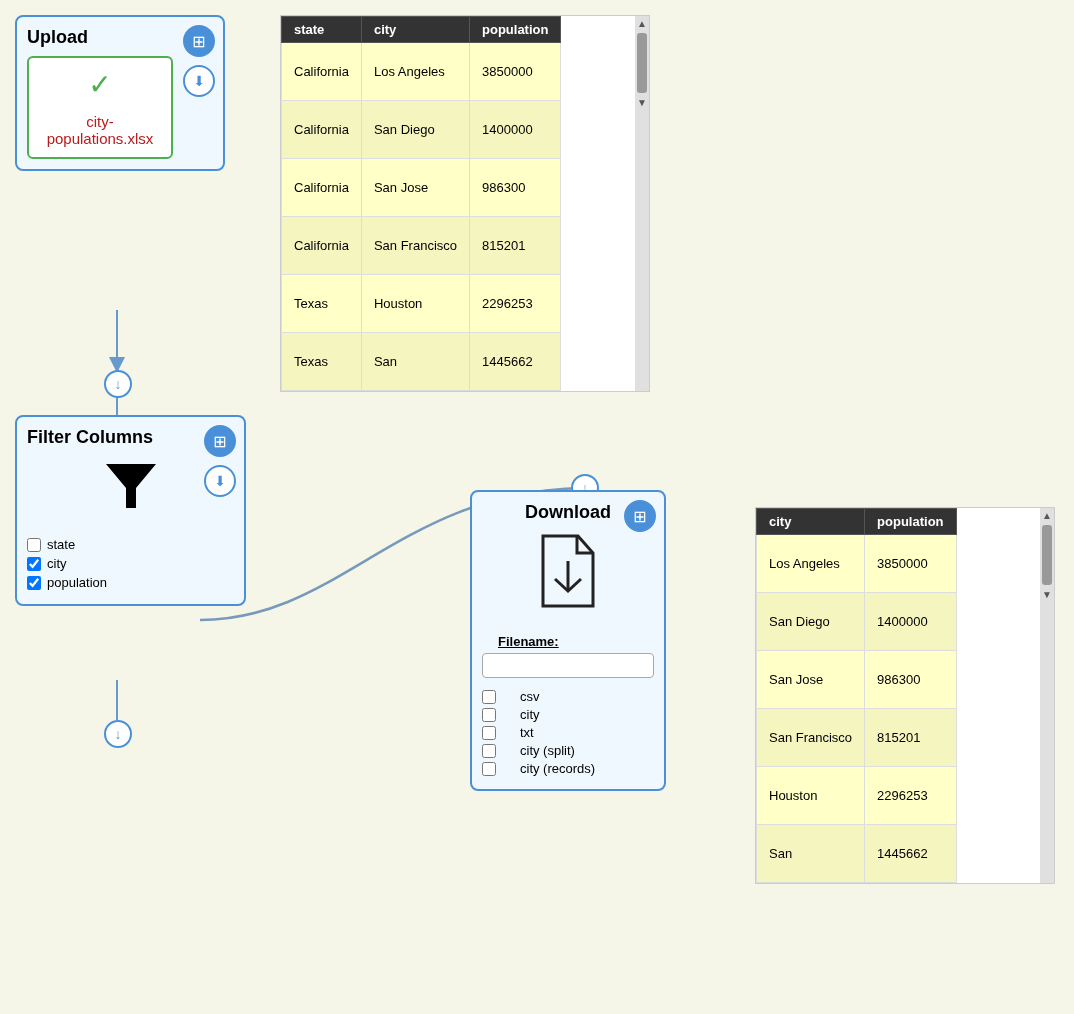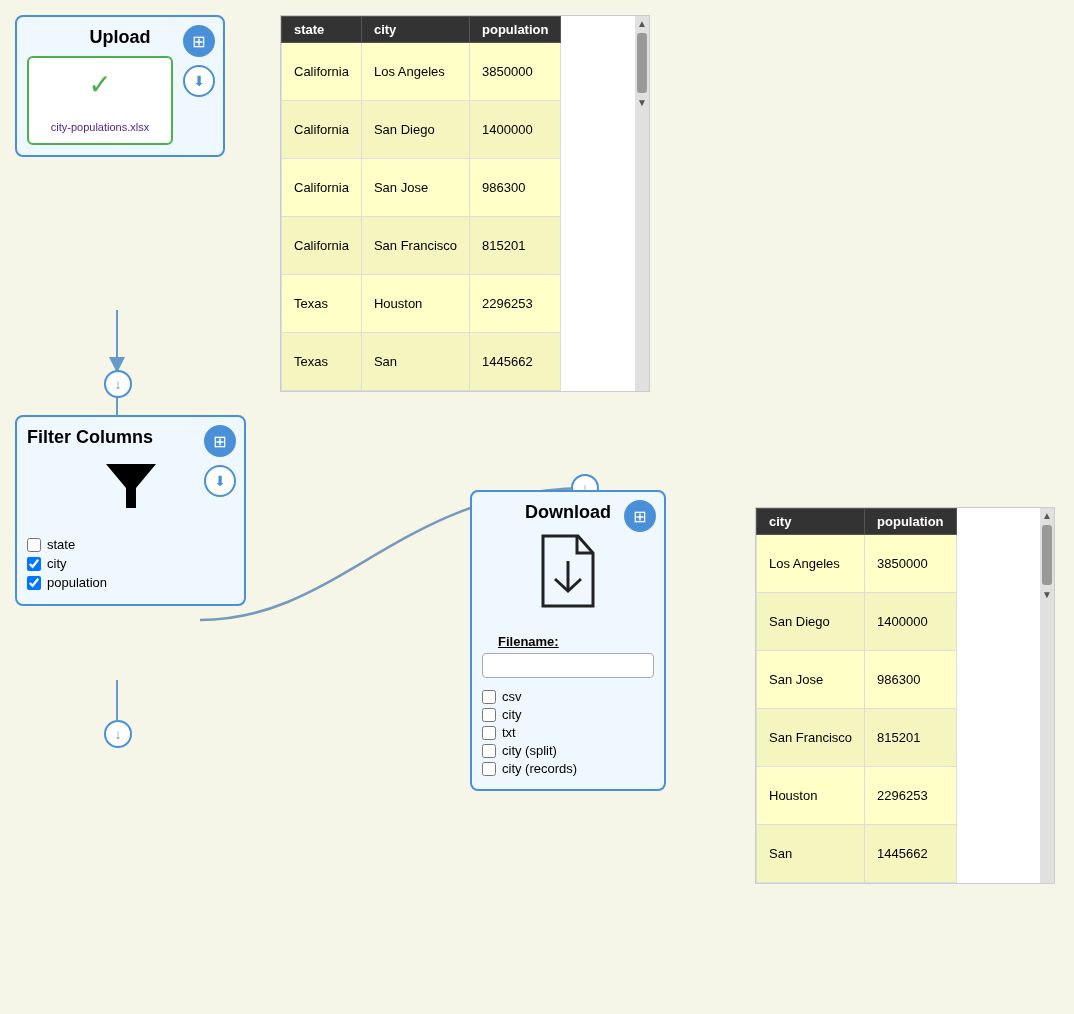--- a/index.html
+++ b/index.html
@@ -20,21 +20,20 @@
       left: 15px;
       width: 210px;
       border: 2px solid #4a90d9;
       border-radius: 8px;
       background: #f0f8ff;
       padding: 10px;
     }
     .upload-node .node-title {
       font-size: 18px;
       font-weight: bold;
-      text-align: center;
       margin-bottom: 8px;
     }
     .upload-node .node-icon-btn {
       position: absolute;
       top: 8px;
       right: 8px;
       width: 32px;
       height: 32px;
       border-radius: 50%;
       background: #4a90d9;
@@ -64,23 +63,23 @@
       padding: 10px;
       text-align: center;
       background: white;
       margin-right: 40px;
     }
     .file-box .check-icon {
       font-size: 28px;
       color: #4CAF50;
     }
     .file-box .file-name {
-      font-size: 11px;
-      color: #4c1d95;
-      margin-top: 20px;
+      font-size: 15px;
+      color: #b91c1c;
+      margin-top: 12px;
     }
 
     
     .filter-node {
       position: absolute;
       top: 415px;
       left: 15px;
       width: 231px;
       border: 2px solid #4a90d9;
       border-radius: 8px;
@@ -188,21 +187,21 @@
       width: 100%;
       border: 1px solid #aaa;
       border-radius: 4px;
       padding: 4px 8px;
       margin-bottom: 8px;
       font-size: 13px;
     }
     .format-options .format-item {
       display: flex;
       align-items: center;
-      gap: 6px;
+      gap: 24px;
       margin: 3px 0;
       font-size: 13px;
     }
     .format-item input[type="checkbox"] {
       width: 14px;
       height: 14px;
     }
 
     
     .data-table-container {

